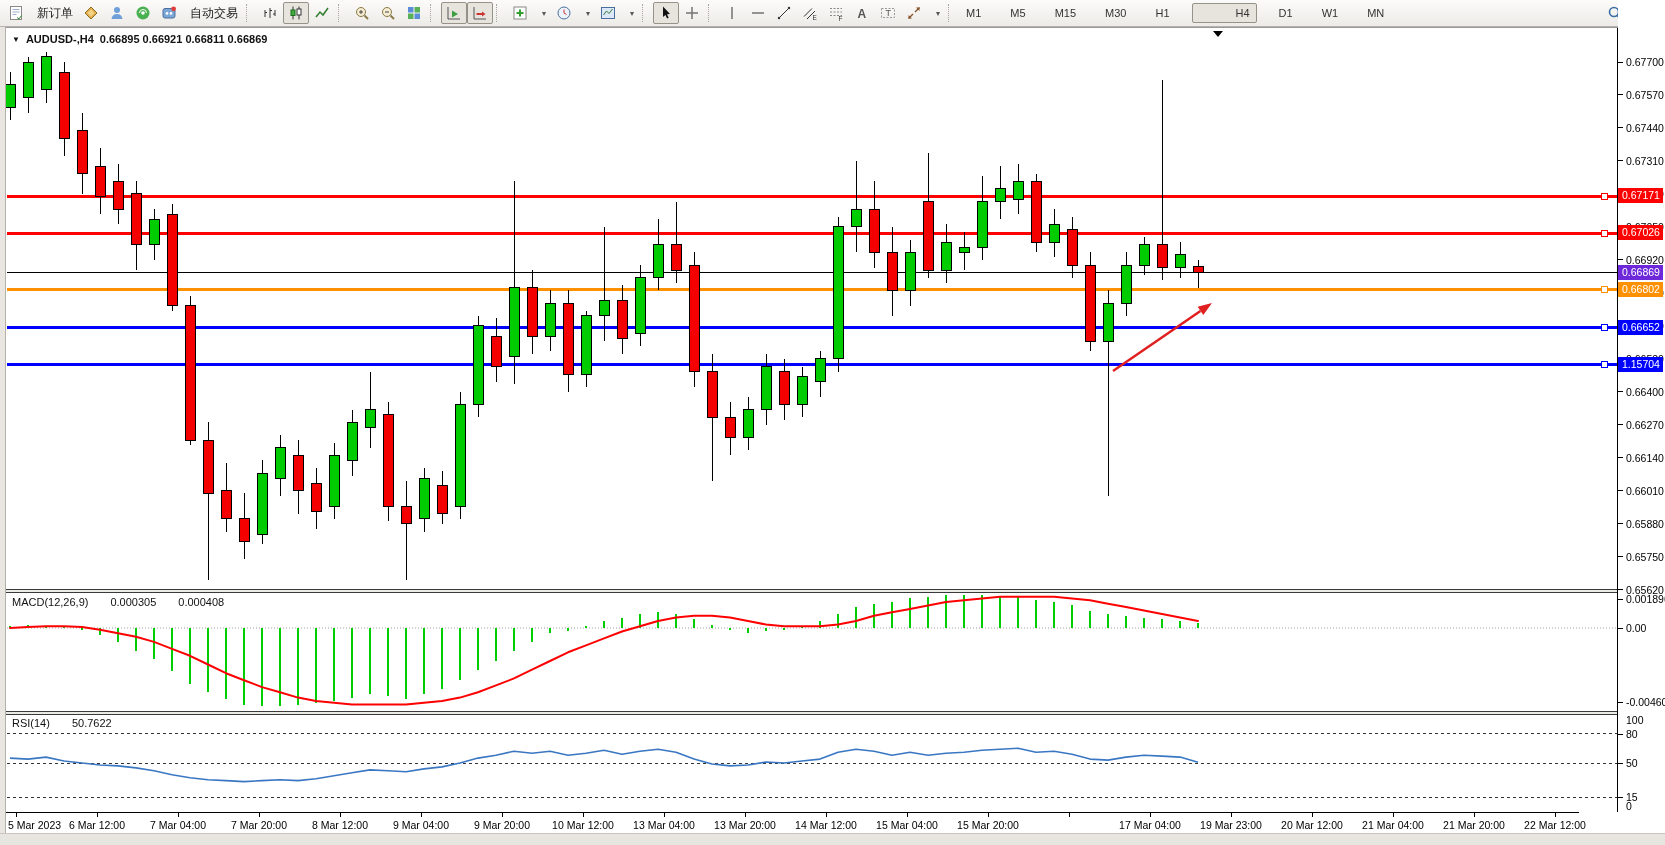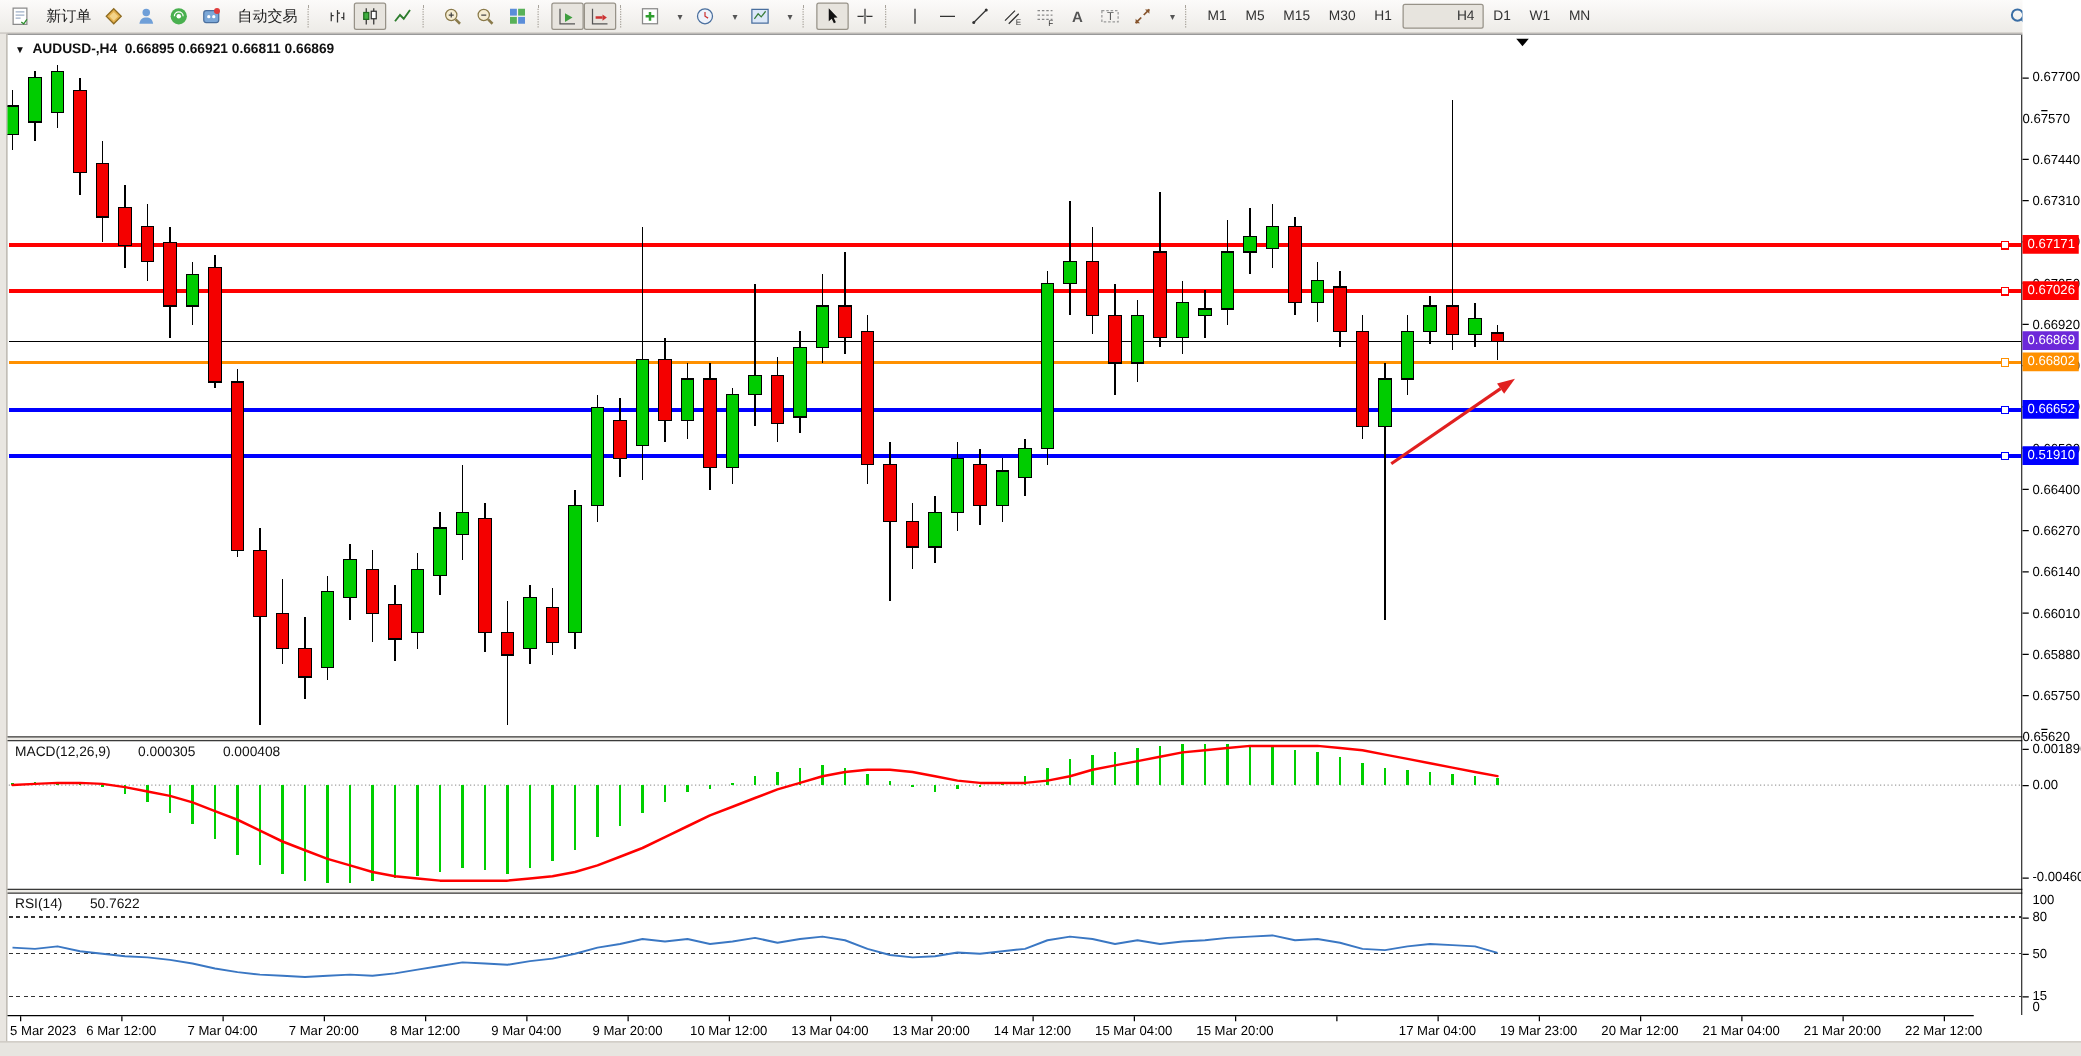--- a/index.html
+++ b/index.html
@@ -238,21 +238,21 @@
       <svg class="ic" viewBox="0 0 16 16">
           <path d="M2.5 13.5L7 9M13.5 2.5L9 7" stroke="#86542c" stroke-width="1.4"></path>
           <polygon points="13.5,2.5 13.5,6 10,2.5" fill="#86542c"></polygon>
           <polygon points="2.5,13.5 2.5,10 6,13.5" fill="#86542c"></polygon>
         </svg>
       <span class="caret">▾</span>
     </div>
 
     <div class="tsep"></div>
 
-    <div id="tf-group" style="display:flex;align-items:center;gap:1px;">
+    <div id="tf-group" style="display:flex;align-items:center;gap:15px;">
         <div class="tfbtn">M1</div>
         <div class="tfbtn">M5</div>
         <div class="tfbtn">M15</div>
         <div class="tfbtn">M30</div>
         <div class="tfbtn">H1</div>
         <div class="tfbtn pressed">H4</div>
         <div class="tfbtn">D1</div>
         <div class="tfbtn">W1</div>
         <div class="tfbtn">MN</div>
       </div>
@@ -527,21 +527,21 @@
     <span>RSI(14)</span>
     <span>50.7622</span>
   </div>
 
   <div class="axis-line"></div>
   <div class="price-axis" id="price-axis">
       <div class="ptick" style="top: 55px;">
         <span class="dash"></span>
         <span>0.67700</span>
       </div>
-      <div class="ptick" style="top: 87.9949px; flex-direction: column;">
+      <div class="ptick" style="top: 87.9949px;">
         <span class="dash"></span>
         <span>0.67570</span>
       </div>
       <div class="ptick" style="top: 120.99px;">
         <span class="dash"></span>
         <span>0.67440</span>
       </div>
       <div class="ptick" style="top: 153.985px;">
         <span class="dash"></span>
         <span>0.67310</span>
@@ -587,21 +587,21 @@
         <span>0.66010</span>
       </div>
       <div class="ptick" style="top: 516.929px;">
         <span class="dash"></span>
         <span>0.65880</span>
       </div>
       <div class="ptick" style="top: 549.924px;">
         <span class="dash"></span>
         <span>0.65750</span>
       </div>
-      <div class="ptick" style="top: 582.919px; flex-direction: column;">
+      <div class="ptick" style="top: 582.919px;">
         <span class="dash"></span>
         <span>0.65620</span>
       </div>
       <div class="ptick" style="top: 592px;">
         <span class="dash"></span>
         <span>0.001896</span>
       </div>
       <div class="ptick" style="top: 621px;">
         <span class="dash"></span>
         <span>0.00</span>
@@ -627,21 +627,21 @@
         <span>15</span>
       </div>
       <div class="ptick" style="top: 799px;">
         <span class="dash" style="background: transparent;"></span>
         <span>0</span>
       </div>
       <div class="pbadge" style="top: 188.264px; background: rgb(255, 0, 0);">0.67171</div>
       <div class="pbadge" style="top: 225.066px; background: rgb(255, 0, 0);">0.67026</div>
       <div class="pbadge" style="top: 281.919px; background: rgb(255, 144, 0);">0.66802</div>
       <div class="pbadge" style="top: 319.99px; background: rgb(0, 0, 255);">0.66652</div>
-      <div class="pbadge" style="top: 356.792px; background: rgb(0, 0, 255);">0.51910</div>
+      <div class="pbadge" style="top: 356.792px; background: rgb(0, 0, 255);">1.15704</div>
       <div class="pbadge" style="top: 264.914px; background: #6d28d9;">0.66869</div>
     </div>
   <div class="time-axis" id="time-labels">
       <div class="ttick" style="left: 10px;"></div>
       <span class="tlabel" style="left: 2px;">5 Mar 2023</span>
       <div class="ttick" style="left: 91px;"></div>
       <span class="tlabel" style="left: 91px; transform: translateX(-50%);">6 Mar 12:00</span>
       <div class="ttick" style="left: 172px;"></div>
       <span class="tlabel" style="left: 172px; transform: translateX(-50%);">7 Mar 04:00</span>
       <div class="ttick" style="left: 253px;"></div>

